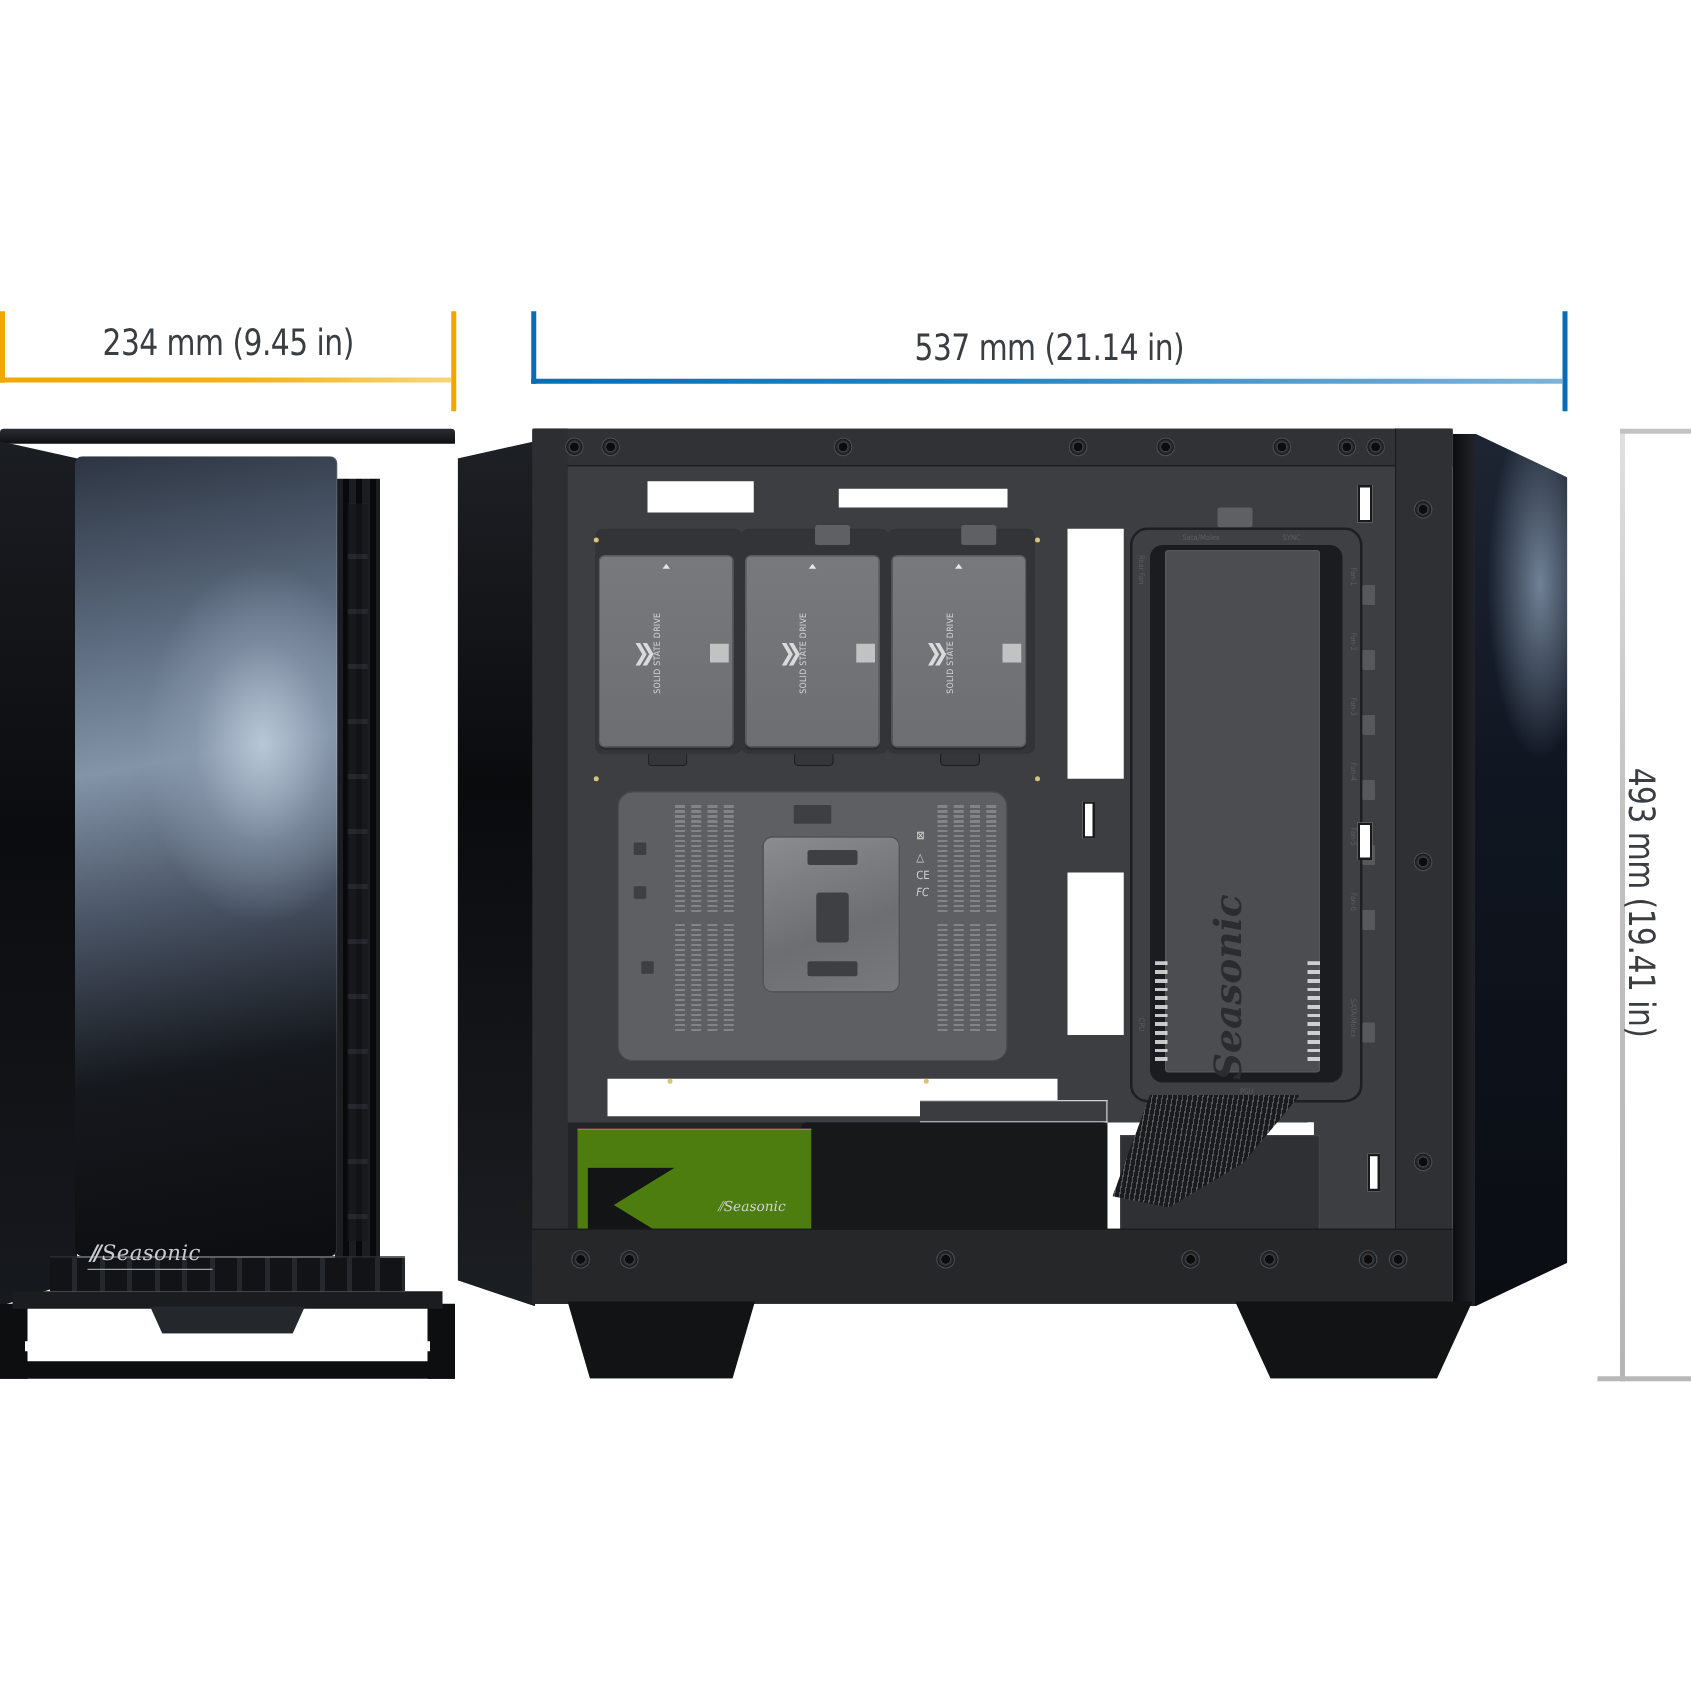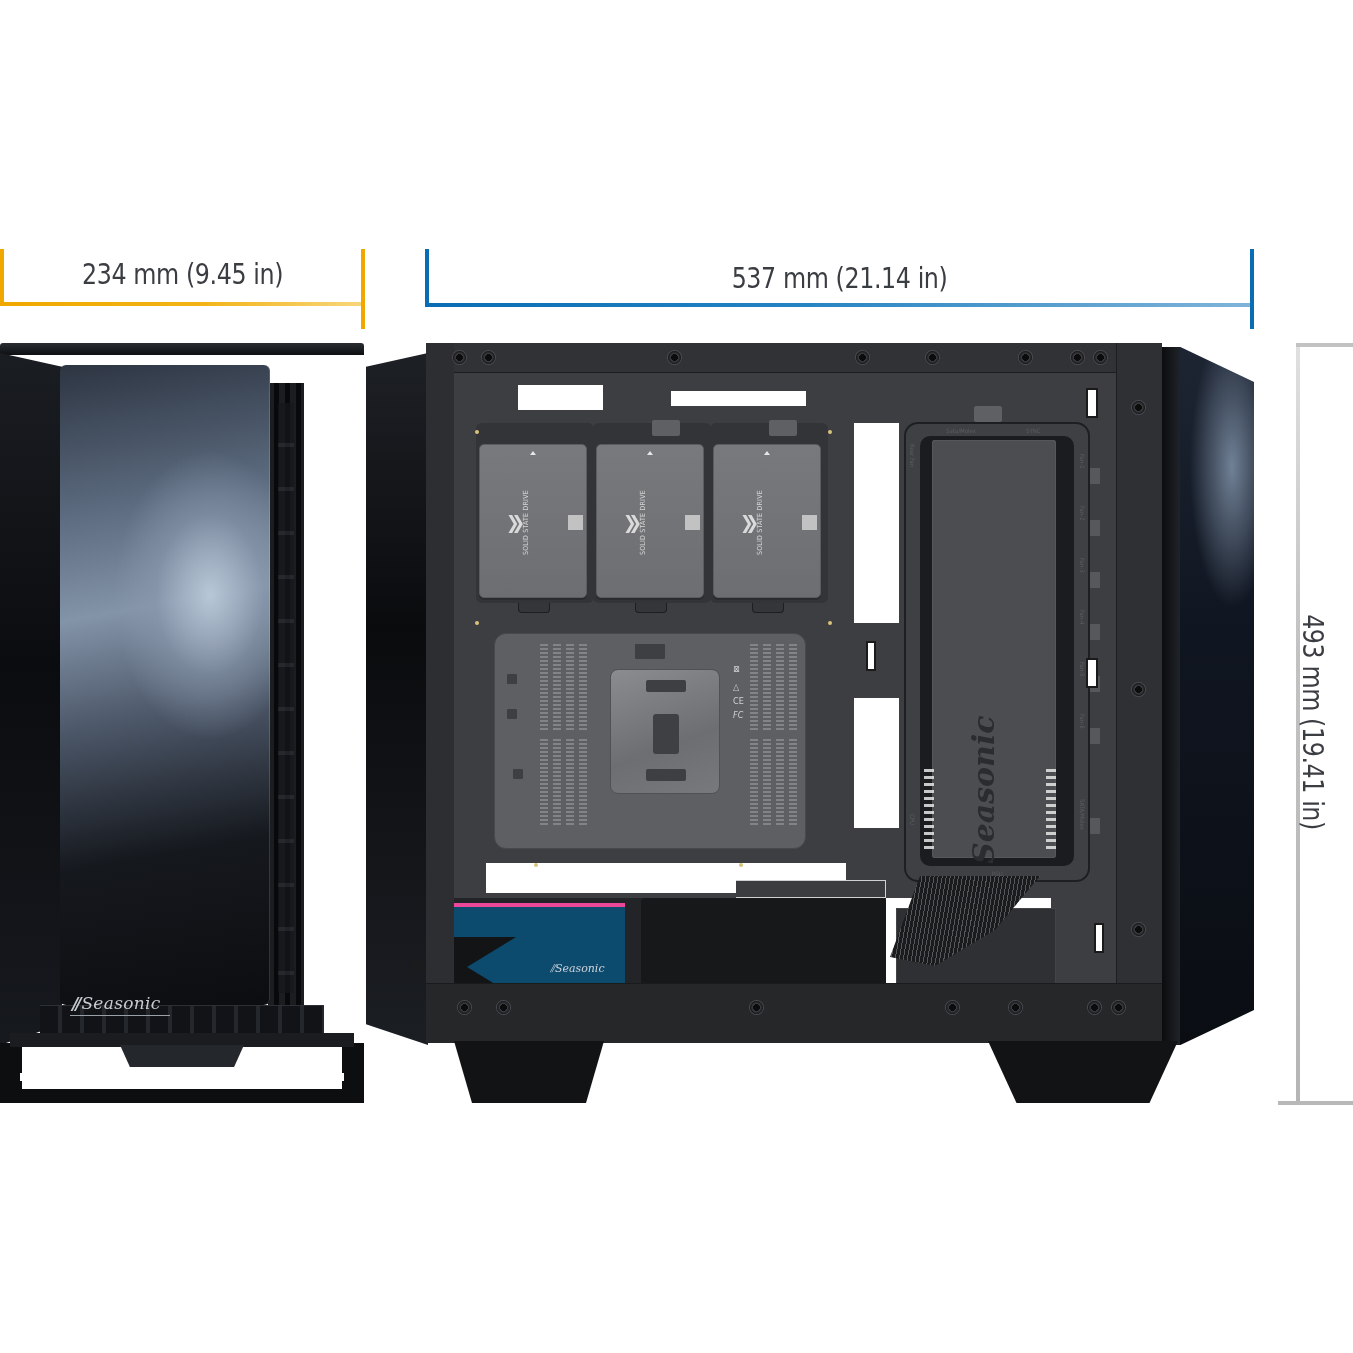--- a/index.html
+++ b/index.html
@@ -86,21 +86,21 @@
   .hub .inner-frame { position:absolute; left:14px; top:12px; width:154px; height:430px; background:#1b1c1f; border-radius: 10px; }
   .hub .cover { position:absolute; left:26px; top:16px; width:124px; height:418px; background:#4b4d51; border-radius: 3px; box-shadow: inset 0 0 0 1px #55575b; }
   .hub .hlabel { position:absolute; color:#5b5d61; font-size:6px; white-space:nowrap; }
   .hub .vlabel { position:absolute; color:#5b5d61; font-size:6px; white-space:nowrap; transform: rotate(90deg); transform-origin: left top; }
   .hub .logo { position:absolute; left:60px; top:205px; color:#2b2c2f; font-size:30px; font-style:italic; font-weight:bold; font-family:"DejaVu Serif", serif; transform: rotate(-90deg); transform-origin: left top; white-space:nowrap; top:440px; }
   .hub .leds { position:absolute; width:10px; height:80px; background: repeating-linear-gradient(180deg, #e6e6e6 0 3px, transparent 3px 7px); opacity:.85; }
 
   .fan-conn { position:absolute; left:664px; width:10px; height:16px; background:#56585c; border-radius:1px; }
 
   .psu-shroud { position:absolute; left:28px; top:555px; width:435px; height:85px; background:#232427; }
-  .psu { position:absolute; left:12px; top:560px; width:187px; height:120px; background:#0c4a6e; border-top:4px solid #ec4899; }
+  .psu { position:absolute; left:36px; top:560px; width:187px; height:120px; background:#4d7c0f; border-top:1px solid #ec4899; }
   .psu .cut1 { position:absolute; left:8px; top:30px; width:70px; height:60px; background:#131416; clip-path: polygon(0 0, 100% 0, 30% 50%, 100% 100%, 0 100%); }
   .psu .logo { position:absolute; left:112px; top:55px; color:#cfd3d8; font-size:11px; font-style:italic; font-family:"DejaVu Serif", serif; white-space:nowrap; }
   .cablebox { position:absolute; left:215px; top:555px; width:245px; height:125px; background:#17181a; border-radius: 4px; }
   .bracket { position:absolute; left:310px; top:537px; width:150px; height:18px; background:#3a3c40; border:1px solid #cfd0d2; border-left:none; }
   .hdd-bay { position:absolute; left:460px; top:555px; width:165px; height:130px; background:#fff; }
   .hdd { position:absolute; left:470px; top:565px; width:160px; height:110px; background:#2f3034; border:1px solid #444; }
   .cable-bundle { position:absolute; left:464px; top:533px; width:150px; height:90px; background: repeating-linear-gradient(100deg, #1a1b1d 0 3px, #55575b 3px 4px); clip-path: polygon(20% 0,100% 0,70% 60%,30% 100%,0 90%); }
 
   .foot-l { position:absolute; left:28px; top:698px; width:150px; height:62px; background:#121315; clip-path: polygon(0 0,100% 0,88% 100%,12% 100%); }
   .foot-r { position:absolute; left:562px; top:698px; width:190px; height:62px; background:#121315; clip-path: polygon(0 0,100% 0,85% 100%,15% 100%); }

